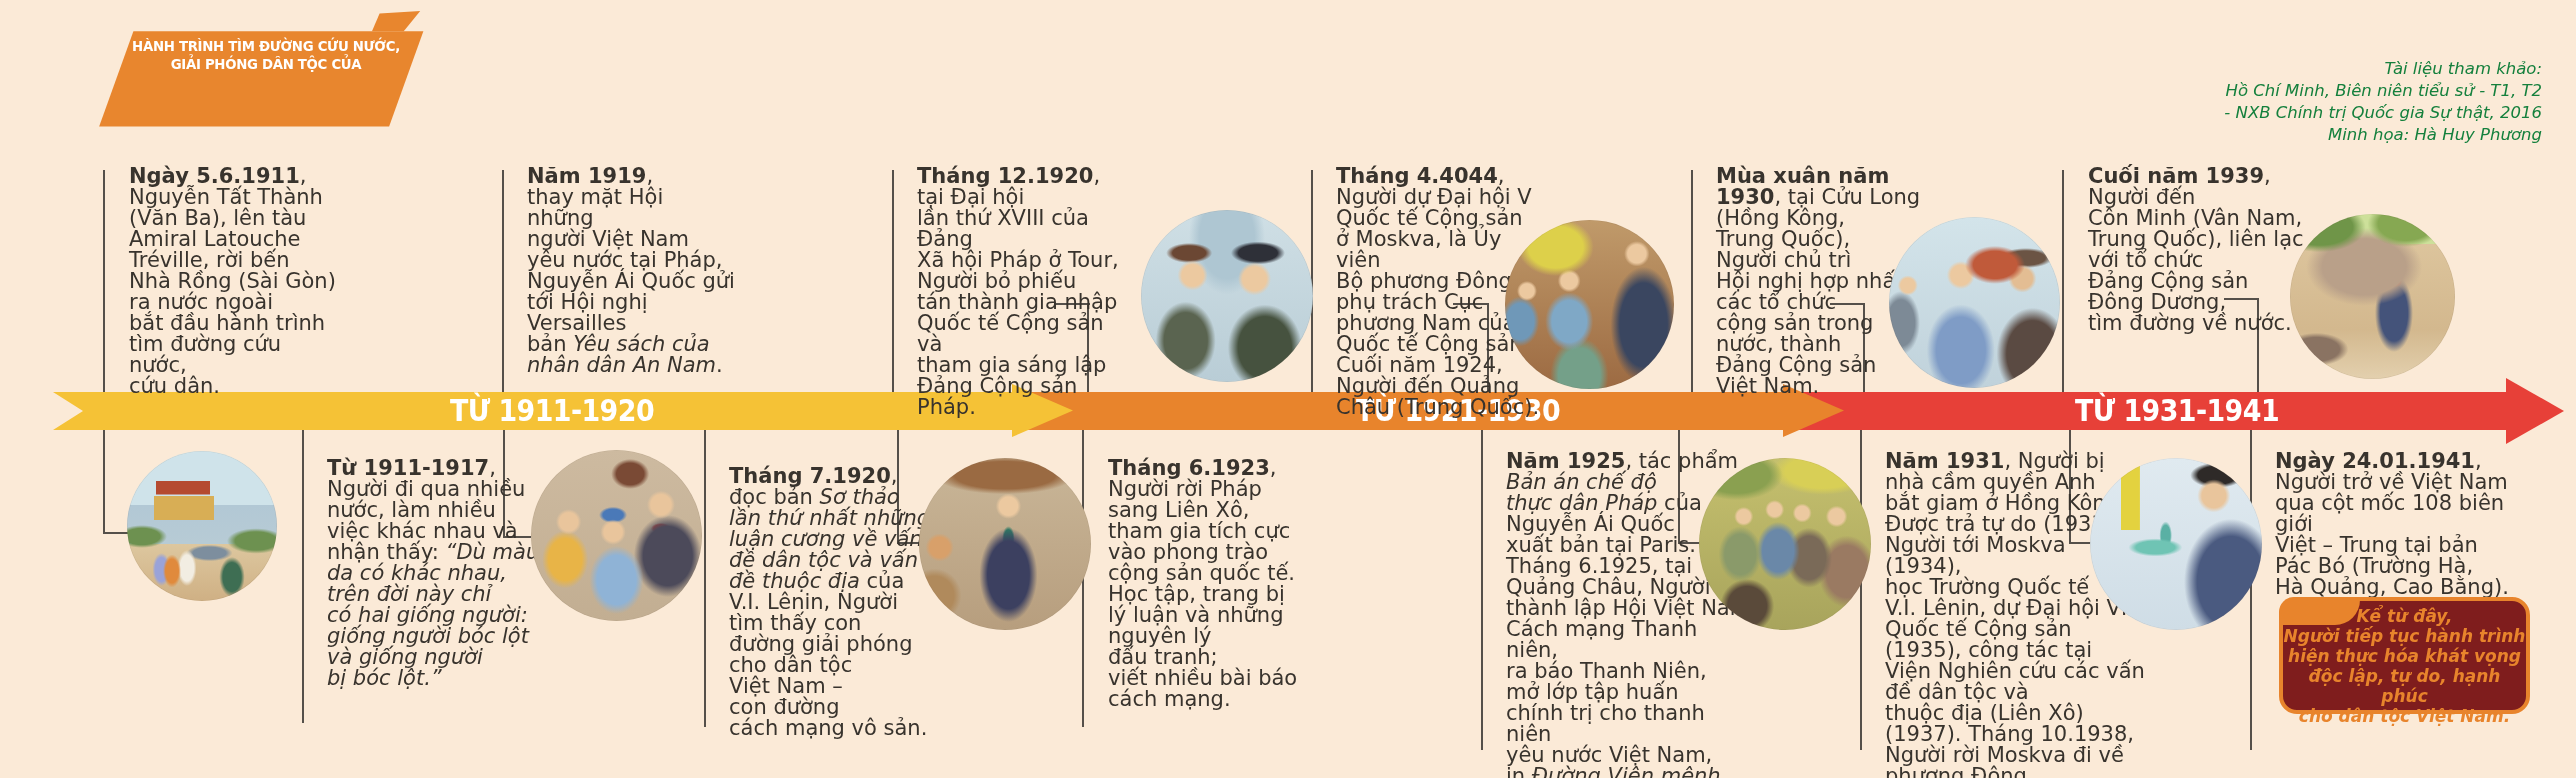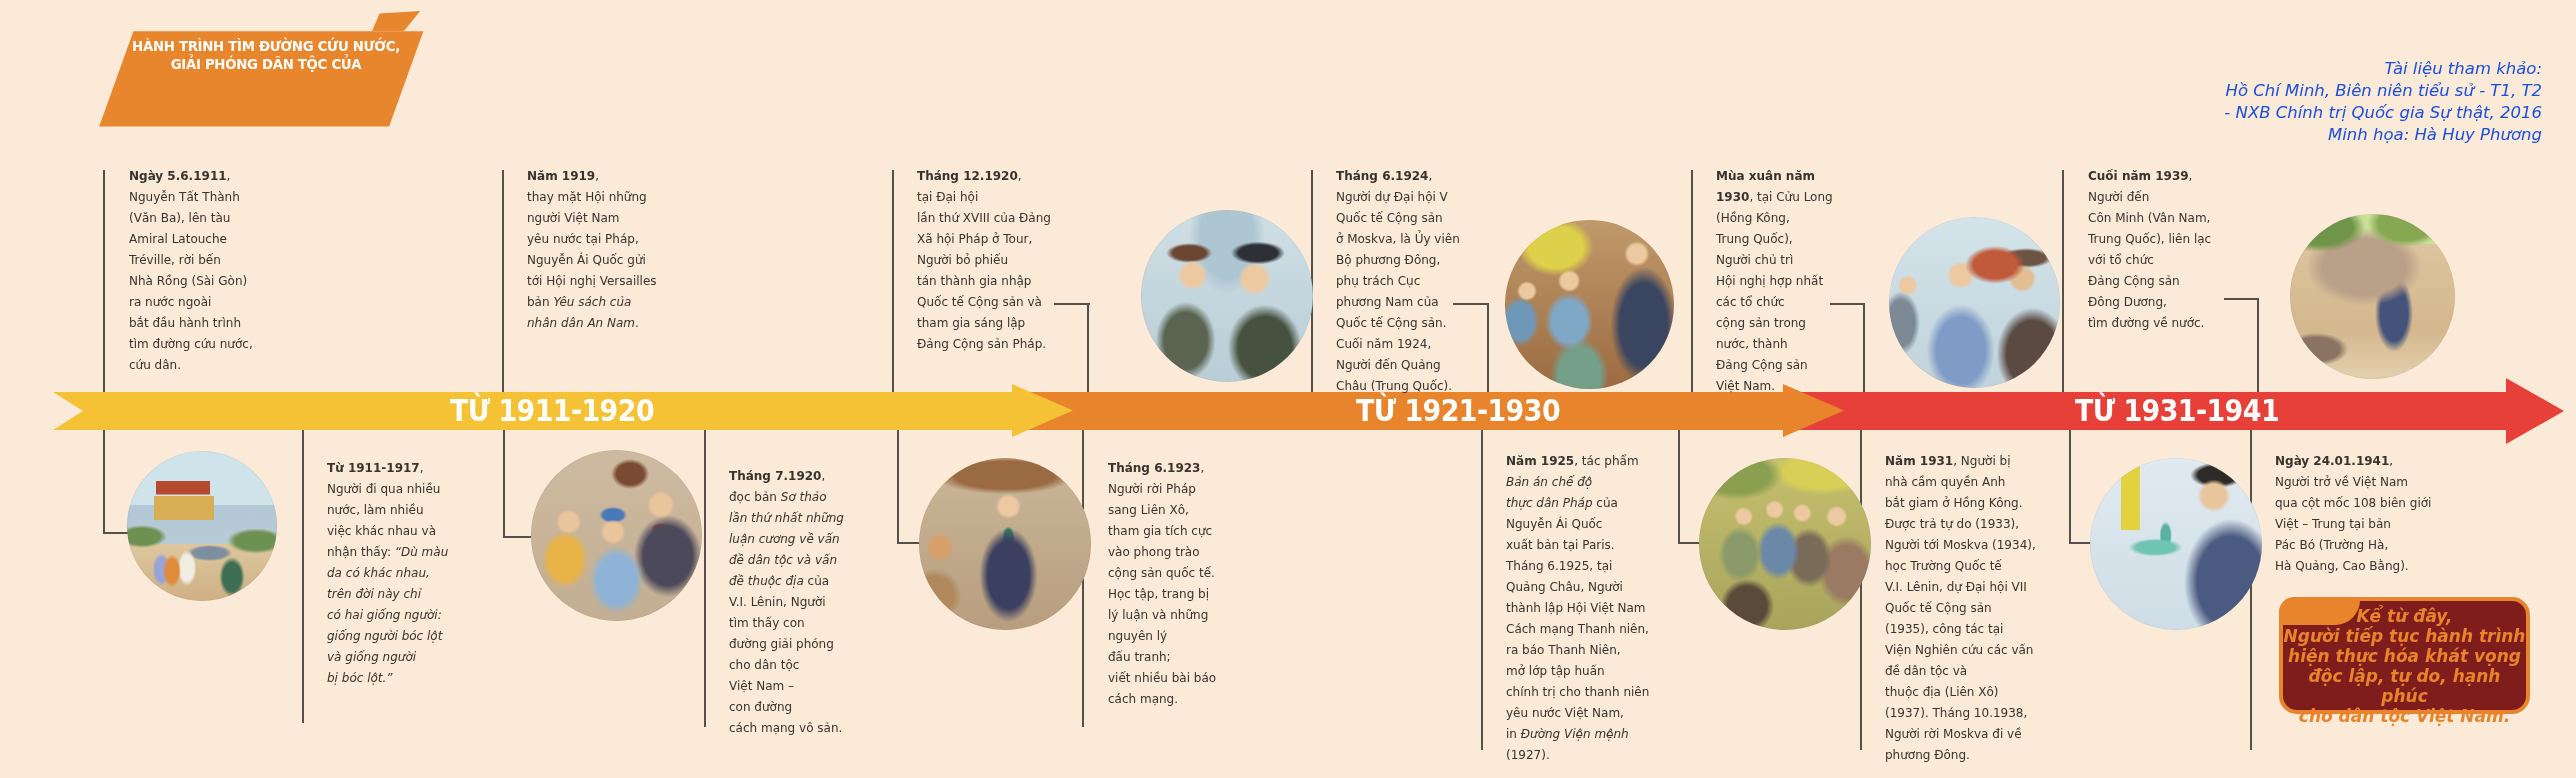--- a/index.html
+++ b/index.html
@@ -10,39 +10,39 @@
     color:#38332D;
     padding-left:44px;
   }
   
   #flag-svg{position:absolute;left:89px;top:11.4px;width:368px;height:127px;}
   #flag-text{position:absolute;left:120px;top:38px;width:292px;text-align:center;}
   #flag-text .fl{color:#ffffff;font-weight:bold;font-size:13.3px;line-height:18.4px;letter-spacing:-0.3px;}
   #flag-text .ft{color:#FFDE00;font-weight:bold;font-size:21.6px;line-height:28px;letter-spacing:-1px;margin-top:2.5px;}
   
   #credits{position:absolute;right:78px;top:58px;text-align:right;font-style:italic;
-    font-size:16.5px;line-height:22px;color:#1d4ed8;}
+    font-size:16.5px;line-height:22px;color:#15803d;}
   
   .bar-seg{position:absolute;top:392px;height:38px;}
   #seg-yellow{left:53px;width:962px;background:#F5C236;
     clip-path:polygon(0 0,100% 0,100% 100%,0 100%,30px 50%);}
   #seg-orange{left:1014px;width:780px;background:#E8842C;}
   #seg-red{left:1794px;width:718px;background:#E74038;}
   .chev{position:absolute;top:384px;width:61px;height:53px;clip-path:polygon(0 0,100% 50%,0 100%);}
   #chev-yellow{left:1012px;background:#F5C236;}
   #chev-orange{left:1783px;background:#E8842C;}
   #arrow-red{position:absolute;left:2506px;top:378px;width:58px;height:66px;background:#E74038;
     clip-path:polygon(0 0,100% 50%,0 100%);}
   .period-label{position:absolute;top:411px;transform:translate(-50%,-50%) scale(0.96,1.06);
     color:#ffffff;font-weight:bold;font-size:28px;letter-spacing:-0.6px;white-space:nowrap;}
   #pl-1{left:552px;} #pl-2{left:1458px;} #pl-3{left:2177px;}
   
   .line{position:absolute;background:#55504A;}
   
-  .event{position:absolute;white-space:pre-line;font-size:12px;line-height:21px;}
+  .event{position:absolute;white-space:pre-line;font-size:21px;line-height:21px;}
   .event strong{font-weight:bold;}
   .event em{font-style:italic;}
   
   .c{position:absolute;border-radius:50%;background-repeat:no-repeat;box-shadow:0 0 0 0.6px rgba(120,100,80,.15) inset;}
   .sc-harbor{background-color:#c9dde7;background-image:
     radial-gradient(ellipse 9px 16.5px at 30% 80%,#e08a3c 72%,transparent 100%),
     radial-gradient(ellipse 9px 16.5px at 23% 79%,#9aa3d8 72%,transparent 100%),
     radial-gradient(ellipse 9.5px 18px at 40% 78%,#f2ede2 72%,transparent 100%),
     radial-gradient(ellipse 12.7px 20px at 70% 84%,#3e6e53 72%,transparent 100%),
     radial-gradient(ellipse 23px 8.2px at 55% 68%,#7d8e9e 72%,transparent 100%),
@@ -267,21 +267,21 @@
 sang Liên Xô,
 tham gia tích cực
 vào phong trào
 cộng sản quốc tế.
 Học tập, trang bị
 lý luận và những
 nguyên lý
 đấu tranh;
 viết nhiều bài báo
 cách mạng.</span></div>
-      <div class="event" style="left: 1336px; top: 166px; width: 216px;"><strong>Tháng 6.1924</strong><span>,
+      <div class="event" style="left: 1336px; top: 166px; width: 216px;"><strong>Tháng 4.4044</strong><span>,
 Người dự Đại hội V
 Quốc tế Cộng sản
 ở Moskva, là Ủy viên
 Bộ phương Đông,
 phụ trách Cục
 phương Nam của
 Quốc tế Cộng sản.
 Cuối năm 1924,
 Người đến Quảng
 Châu (Trung Quốc).</span></div>

